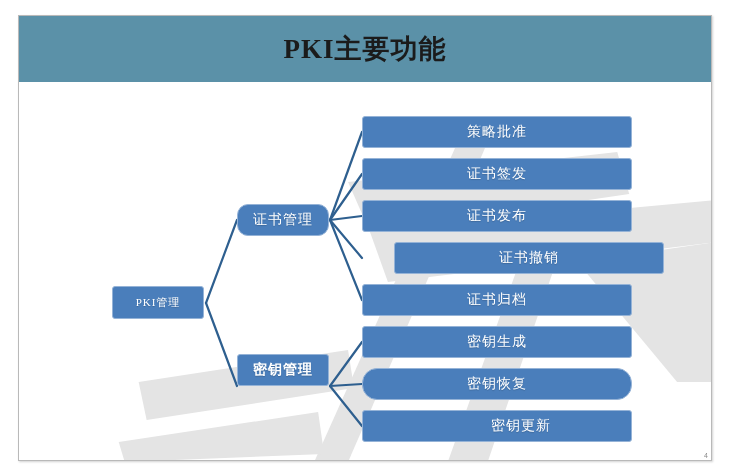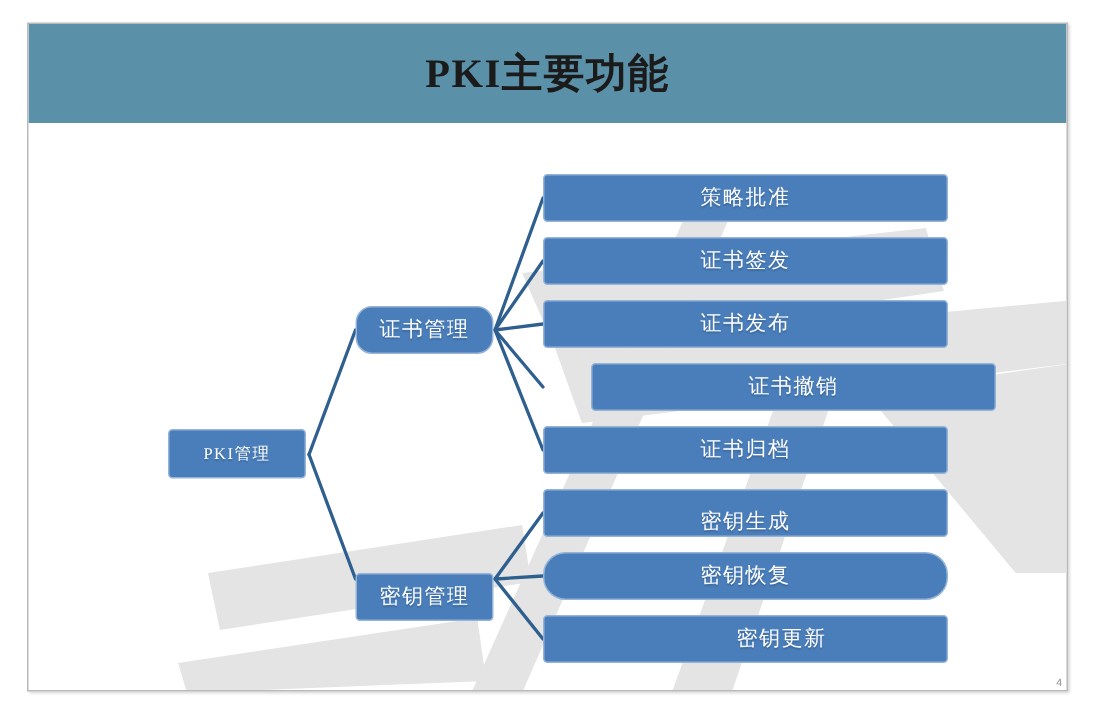--- a/index.html
+++ b/index.html
@@ -148,25 +148,25 @@
     <div class="node leaf" style="left:343px; top:118px;">
       <span>证书发布</span>
     </div>
     <div class="node leaf" style="left:343px; top:160px;margin-left:32px;">
       <span>证书撤销</span>
     </div>
     <div class="node leaf" style="left:343px; top:202px;">
       <span>证书归档</span>
     </div>
 
-    <div class="node mid" style="left:218px; top:300px;">
+    <div class="node mid" style="left:218px; top:272px;font-weight:bold;">
       <span>密钥管理</span>
     </div>
 
-    <div class="node leaf" style="left:343px; top:244px;align-items:flex-end;">
+    <div class="node leaf" style="left:343px; top:244px;">
       <span>密钥生成</span>
     </div>
     <div class="node leaf" style="left:343px; top:286px;border-radius:15px;">
       <span>密钥恢复</span>
     </div>
     <div class="node leaf" style="left:343px; top:328px;padding-left:48px;">
       <span>密钥更新</span>
     </div>
 
   </div>

